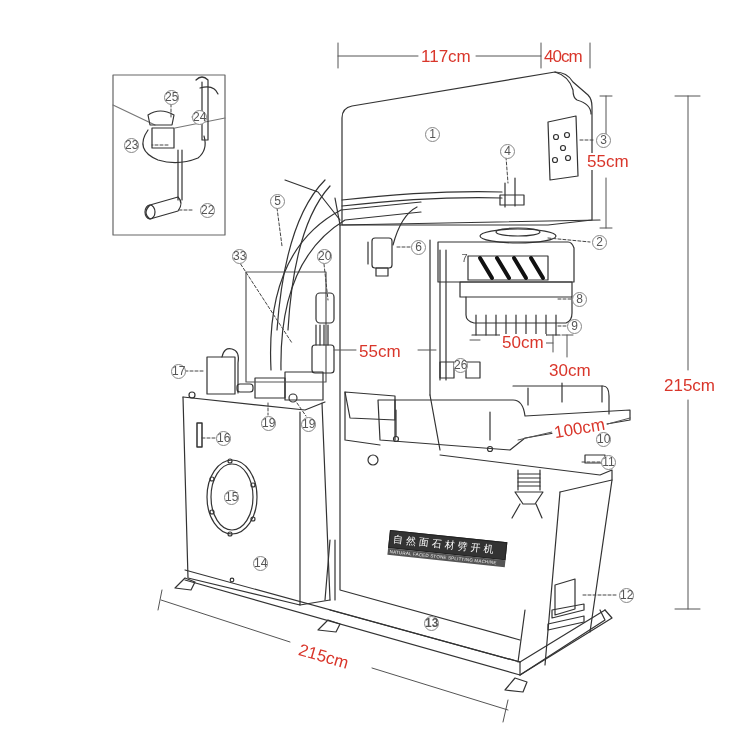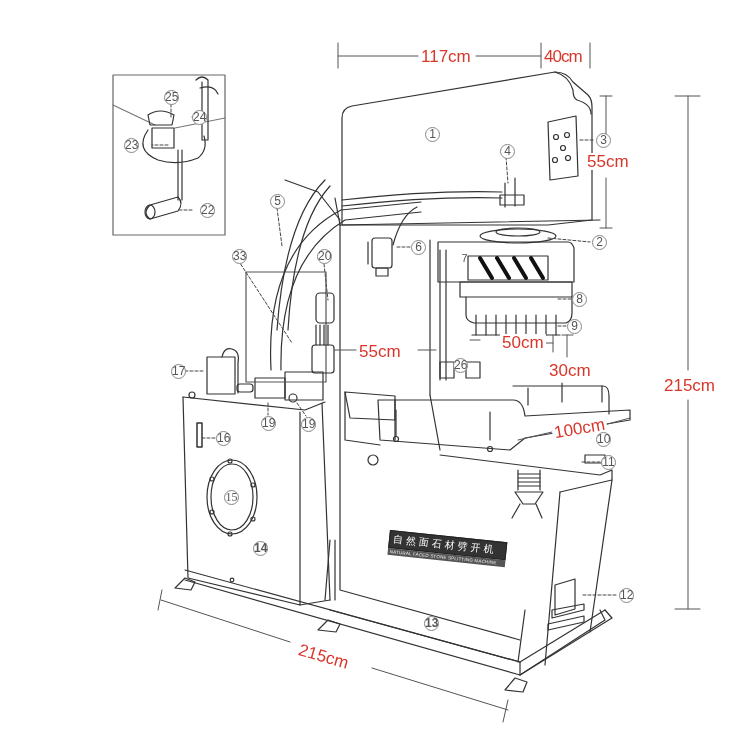--- a/index.html
+++ b/index.html
@@ -259,22 +259,22 @@
 <span class="callout" style="left:500px;top:144px;">4</span>
 <span class="callout" style="left:270px;top:194px;">5</span>
 <span class="callout" style="left:411px;top:240px;">6</span>
 <span class="callout" style="left:458px;top:252px;border:none;background:transparent;font-size:11px;">7</span>
 <span class="callout" style="left:572px;top:292px;">8</span>
 <span class="callout" style="left:567px;top:319px;">9</span>
 <span class="callout" style="left:596px;top:432px;">10</span>
 <span class="callout" style="left:601px;top:455px;">11</span>
 <span class="callout" style="left:619px;top:588px;">12</span>
 <span class="callout" style="left:424px;top:616px;font-weight:bold;">13</span>
-<span class="callout" style="left:253px;top:541px;font-weight:bold;">14</span>
-<span class="callout" style="left:224px;top:490px;font-family:Liberation Serif, serif;">15</span>
+<span class="callout" style="left:253px;top:556px;">14</span>
+<span class="callout" style="left:224px;top:490px;">15</span>
 <span class="callout" style="left:216px;top:431px;">16</span>
 <span class="callout" style="left:171px;top:364px;">17</span>
 <span class="callout" style="left:261px;top:416px;">19</span>
 <span class="callout" style="left:301px;top:417px;">19</span>
 <span class="callout" style="left:317px;top:249px;">20</span>
 <span class="callout" style="left:232px;top:249px;">33</span>
 <span class="callout" style="left:200px;top:203px;">22</span>
 <span class="callout" style="left:124px;top:138px;">23</span>
 <span class="callout" style="left:192px;top:110px;">24</span>
 <span class="callout" style="left:164px;top:90px;">25</span>

